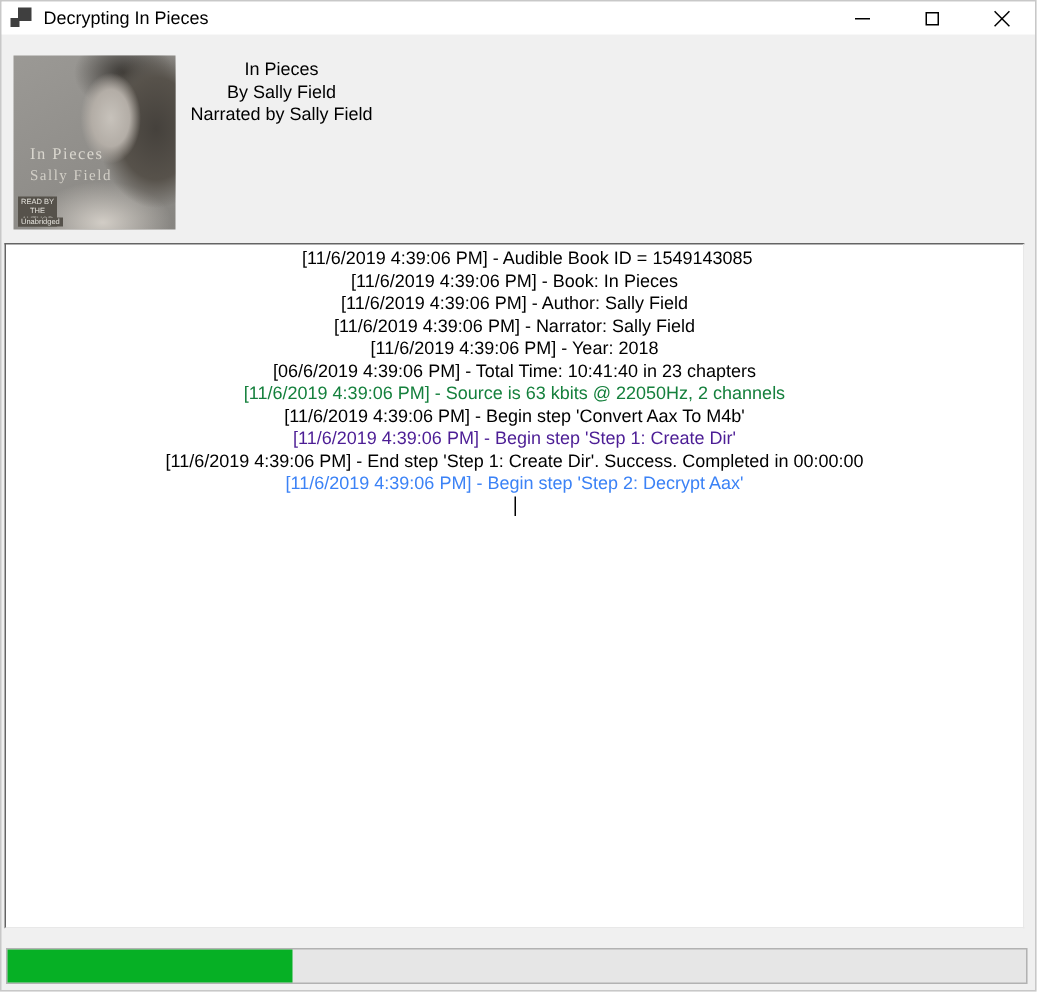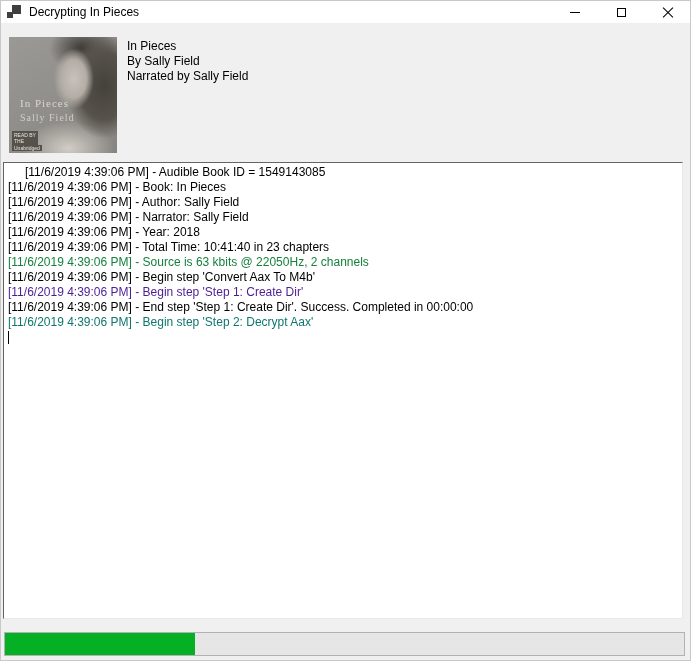--- a/index.html
+++ b/index.html
@@ -1,15 +1,15 @@
 <!DOCTYPE html>
 <html><head>
 <meta charset="utf-8">
 <style>
-  * { margin: 0; padding: 0; box-sizing: border-box; }
+  * { margin: 0; padding: 0; box-sizing: border-box; text-align: center; }
   html, body { width: 691px; height: 661px; }
   body { font-family: "Liberation Sans", sans-serif; font-size: 12px; color: #000; }
 
   .window {
     position: relative; width: 691px; height: 661px;
     background: #f0f0f0; border: 1px solid #c8c8c8; overflow: hidden;
   }
 
   
   .titlebar {
@@ -121,26 +121,26 @@
     <div>By Sally Field</div>
     <div>Narrated by Sally Field</div>
   </div>
 
   <div class="logbox">
     <div class="log-line" style="color: rgb(0, 0, 0); padding-left: 17px;">[11/6/2019 4:39:06 PM] - Audible Book ID = 1549143085</div>
     <div class="log-line" style="color: rgb(0, 0, 0);">[11/6/2019 4:39:06 PM] - Book: In Pieces</div>
     <div class="log-line" style="color: rgb(0, 0, 0);">[11/6/2019 4:39:06 PM] - Author: Sally Field</div>
     <div class="log-line" style="color: rgb(0, 0, 0);">[11/6/2019 4:39:06 PM] - Narrator: Sally Field</div>
     <div class="log-line" style="color: rgb(0, 0, 0);">[11/6/2019 4:39:06 PM] - Year: 2018</div>
-    <div class="log-line" style="color: rgb(0, 0, 0);">[11/6/2019 4:39:06 PM] - Total Time: 10:41:40 in 23 chapters</div>
+    <div class="log-line" style="color: rgb(0, 0, 0);">[06/6/2019 4:39:06 PM] - Total Time: 10:41:40 in 23 chapters</div>
     <div class="log-line" style="color: #15803d;">[11/6/2019 4:39:06 PM] - Source is 63 kbits @ 22050Hz, 2 channels</div>
     <div class="log-line" style="color: rgb(0, 0, 0);">[11/6/2019 4:39:06 PM] - Begin step 'Convert Aax To M4b'</div>
     <div class="log-line" style="color: #4c1d95;">[11/6/2019 4:39:06 PM] - Begin step 'Step 1: Create Dir'</div>
     <div class="log-line" style="color: rgb(0, 0, 0);">[11/6/2019 4:39:06 PM] - End step 'Step 1: Create Dir'. Success. Completed in 00:00:00</div>
-    <div class="log-line" style="color: #0f766e;">[11/6/2019 4:39:06 PM] - Begin step 'Step 2: Decrypt Aax'</div>
+    <div class="log-line" style="color: #3b82f6;">[11/6/2019 4:39:06 PM] - Begin step 'Step 2: Decrypt Aax'</div>
     <div class="caret-line"><span class="caret"></span></div>
   </div>
 
   <div class="progressbar">
     <div class="progress-fill" style="width: 28%; background-color: rgb(6, 176, 37);"></div>
   </div>
 
 </div>
 
 </body></html>

